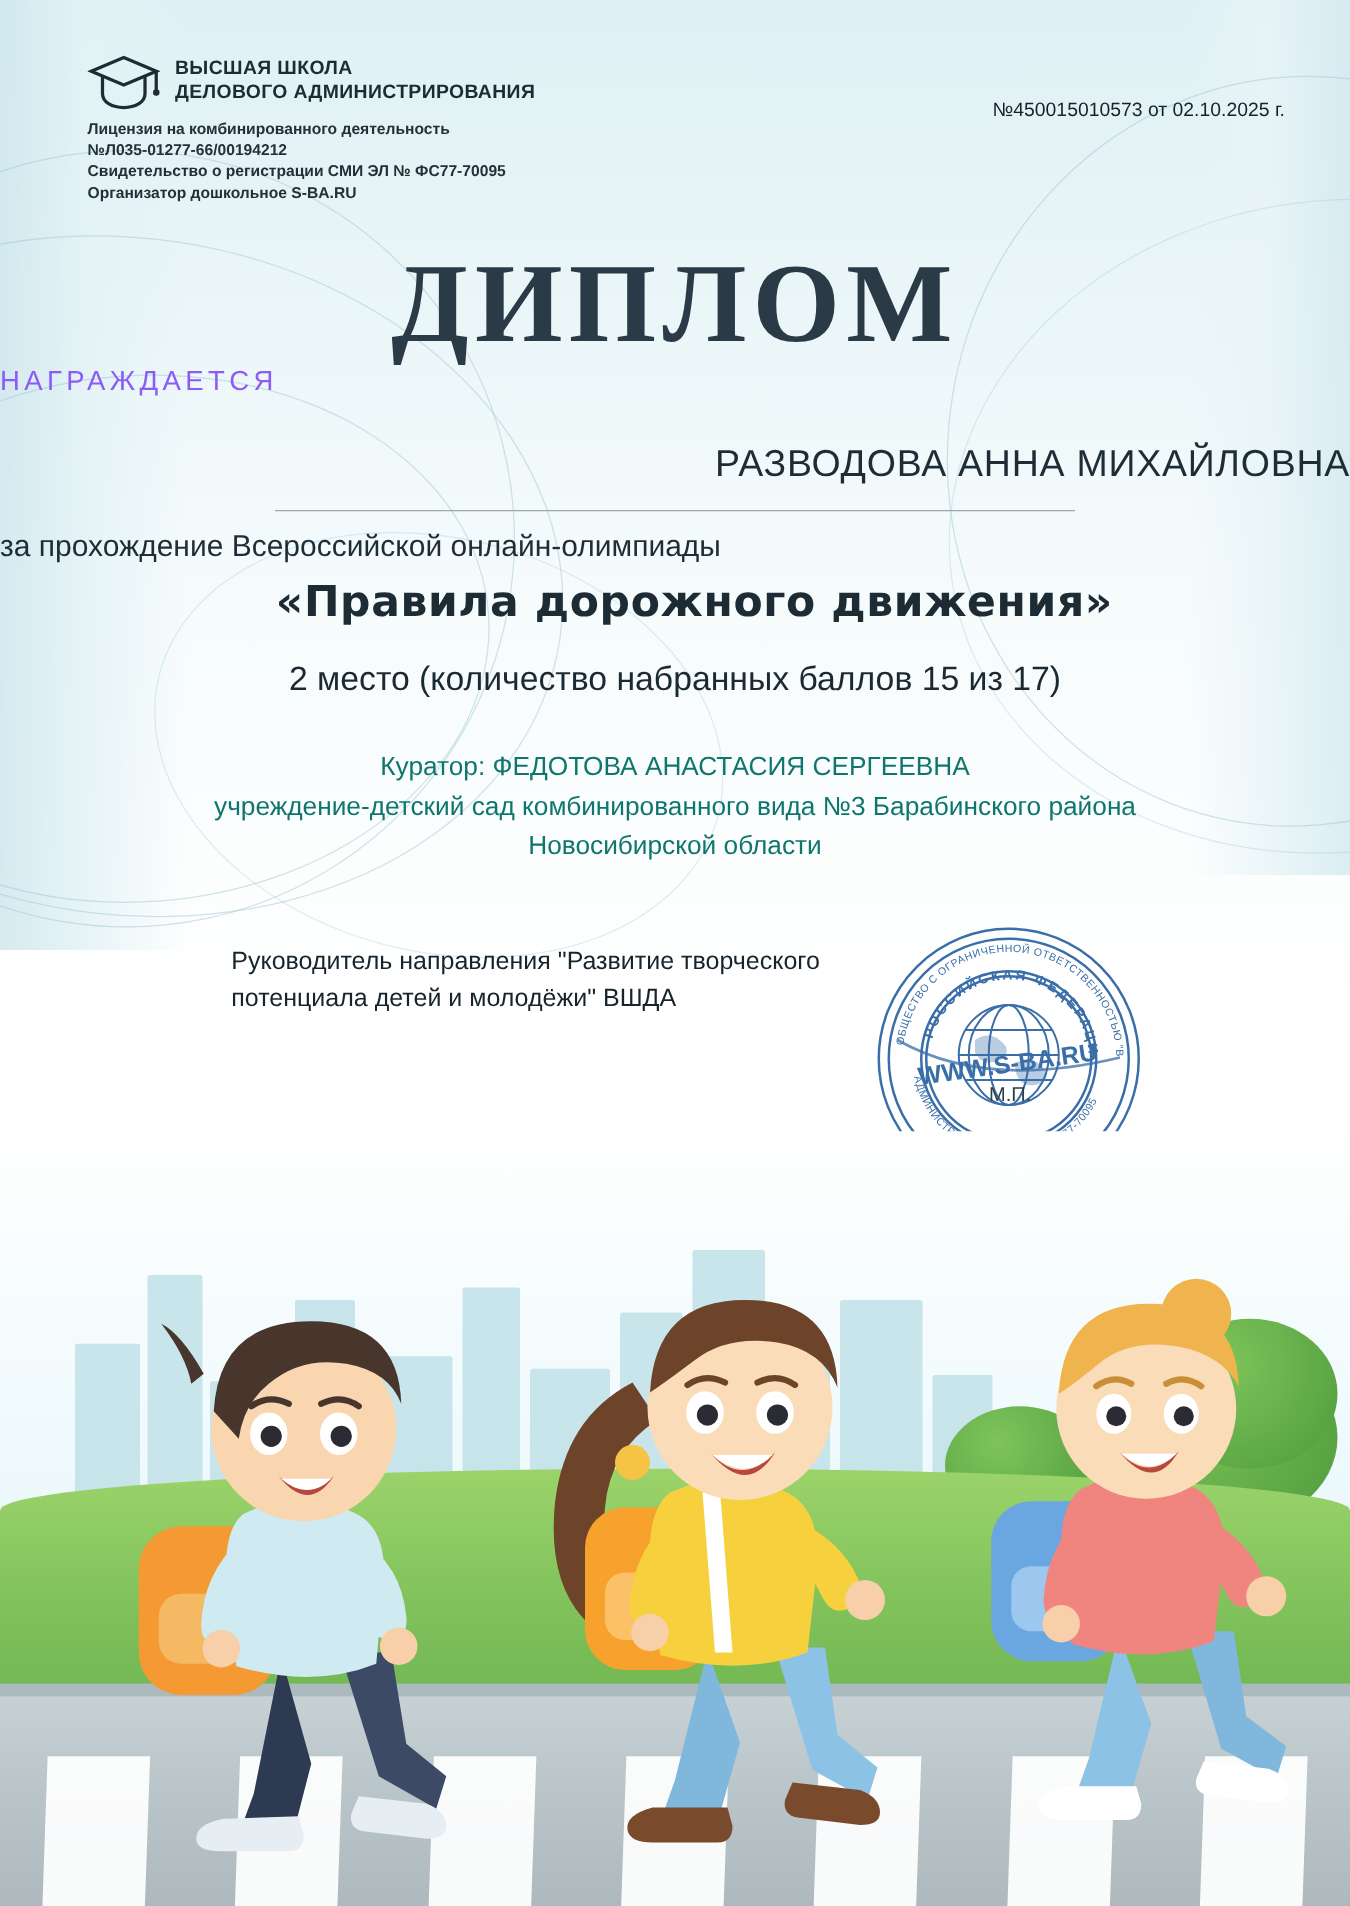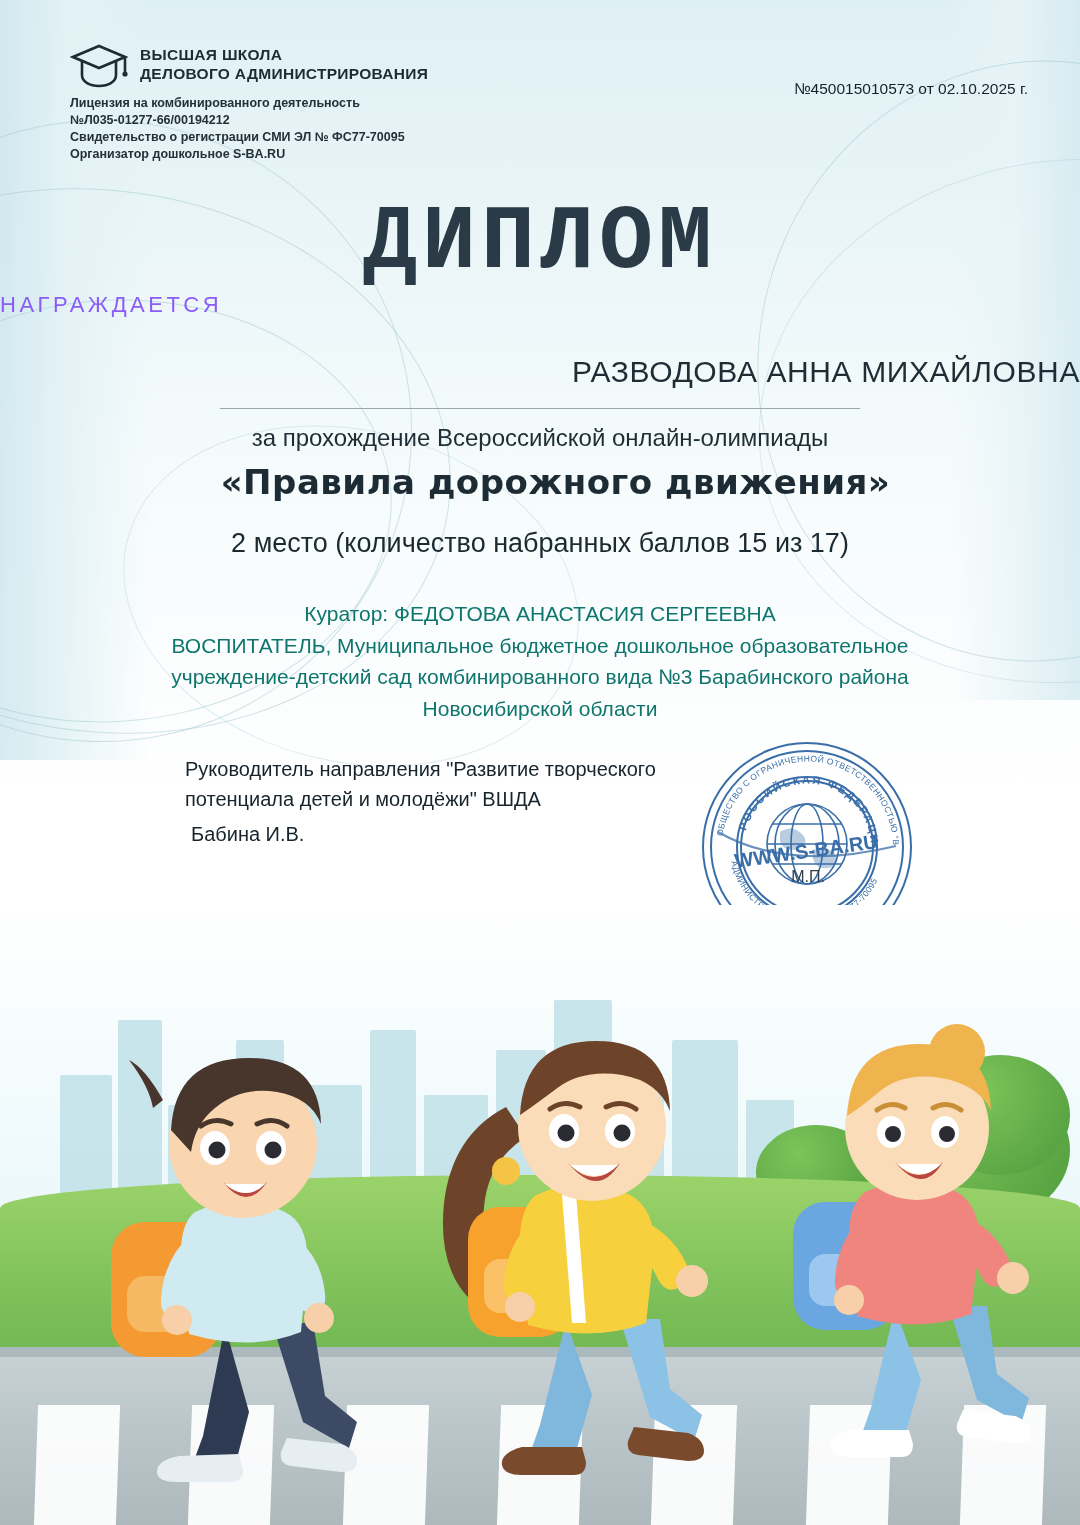--- a/index.html
+++ b/index.html
@@ -90,21 +90,21 @@
 
   
   .diploma-title {
     position: absolute;
     left: 0; right: 0; top: 192px;
     text-align: center;
     font-size: 90px;
     letter-spacing: 5px;
     font-weight: bold;
     color: #2a3b47;
-    font-family: Liberation Mono, monospace;
+    font-family: Liberation Serif, serif;
   }
   .awarded {
     position: absolute;
     left: 0; right: 0; top: 292px;
     text-align: left;
     font-size: 22px;
     letter-spacing: 3.5px;
     color: #8b5cf6;
   }
   .recipient {
@@ -121,21 +121,20 @@
     left: 50%;
     transform: translateX(-50%);
     top: 408px;
     width: 640px;
     height: 1px;
     background: #9aa7ae;
   }
   .for-line {
     position: absolute;
     left: 0; right: 0; top: 424px;
-    text-align: center;
     font-size: 24px;
     color: #1f2d36;
   }
   .olympiad-name {
     position: absolute;
     left: 0; right: 0; top: 462px;
     text-align: center;
     font-size: 34px;
     font-weight: bold;
     color: #1d2b35;
@@ -298,29 +297,27 @@
   <div class="diploma-title">ДИПЛОМ</div>
   <div class="awarded">НАГРАЖДАЕТСЯ</div>
   <div class="recipient">РАЗВОДОВА АННА МИХАЙЛОВНА</div>
   <div class="rule"></div>
   <div class="for-line">за прохождение Всероссийской онлайн-олимпиады</div>
   <div class="olympiad-name">«Правила дорожного движения»</div>
   <div class="result">2 место (количество набранных баллов 15 из 17)</div>
 
   <div class="curator">
     <div>Куратор: ФЕДОТОВА АНАСТАСИЯ СЕРГЕЕВНА</div>
-    <div>ВОСПИТАТЕЛЬ, Муниципальное бюджетное дошкольное образовательное</div>
     <div>учреждение-детский сад комбинированного вида №3 Барабинского района</div>
     <div>Новосибирской области</div>
   </div>
 
   <div class="signature">
     <div>Руководитель направления "Развитие творческого</div>
     <div>потенциала детей и молодёжи" ВШДА</div>
-    <div class="name">Бабина И.В.</div>
   </div>
 
   <div class="stamp">
     <svg viewBox="0 0 215 215" width="215" height="215" aria-hidden="true">
       <defs>
         <path id="arcTop" d="M22,107 a85,85 0 1,1 171,0"></path>
         <path id="arcBottom" d="M30,107 a77,77 0 1,0 155,0"></path>
         <path id="arcMid" d="M44,107 a63,63 0 1,1 127,0"></path>
       </defs>
       <g fill="none" stroke="#3a6ea8" stroke-width="2">

